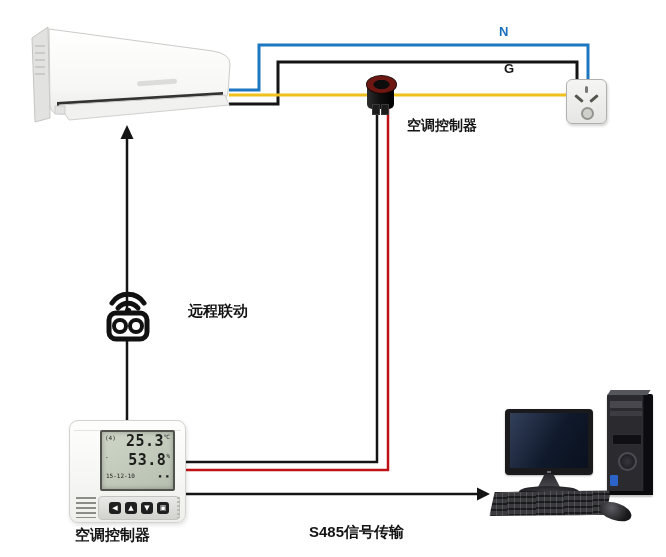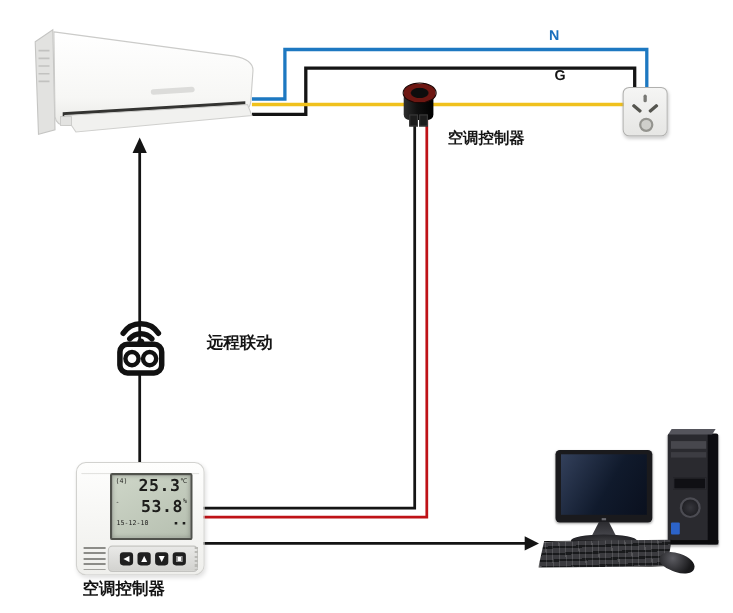--- a/index.html
+++ b/index.html
@@ -207,15 +207,16 @@
       <div class="tower-foot"></div>
     </div>
     <div class="keyboard"></div>
     <div class="mouse"></div>
   </div>
 
   <div class="lbl lbl-n">N</div>
   <div class="lbl lbl-g">G</div>
   <div class="lbl lbl-ct">空调控制器</div>
   <div class="lbl lbl-remote">远程联动</div>
+  <div class="lbl lbl-s485">S485信号传输</div>
   <div class="lbl lbl-controller">空调控制器</div>
 
 </div>
 
 </body></html>

